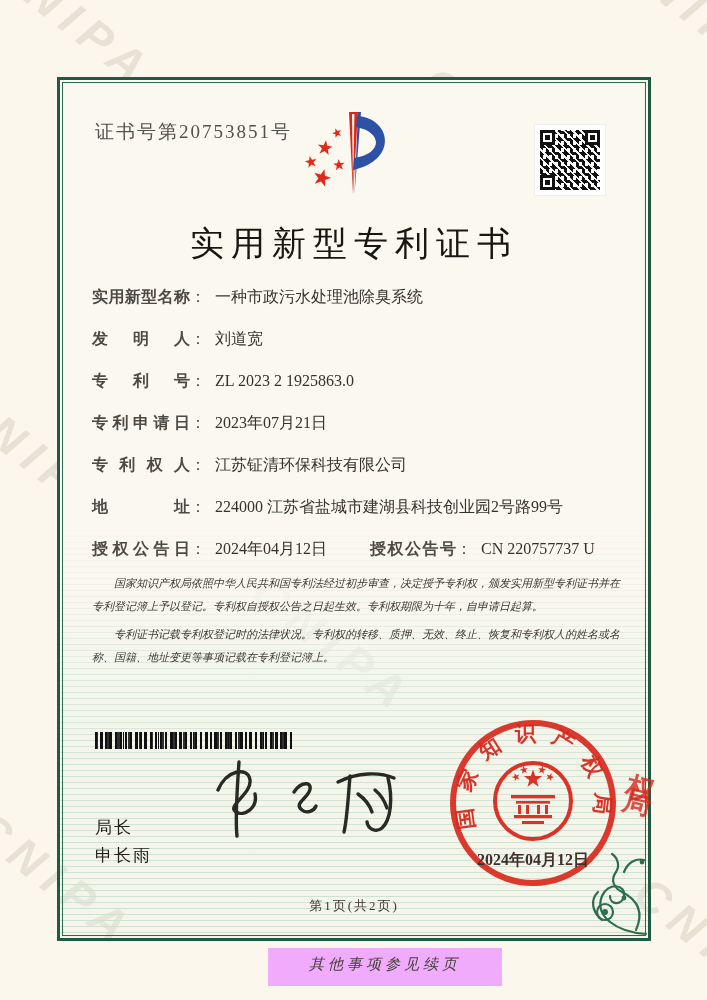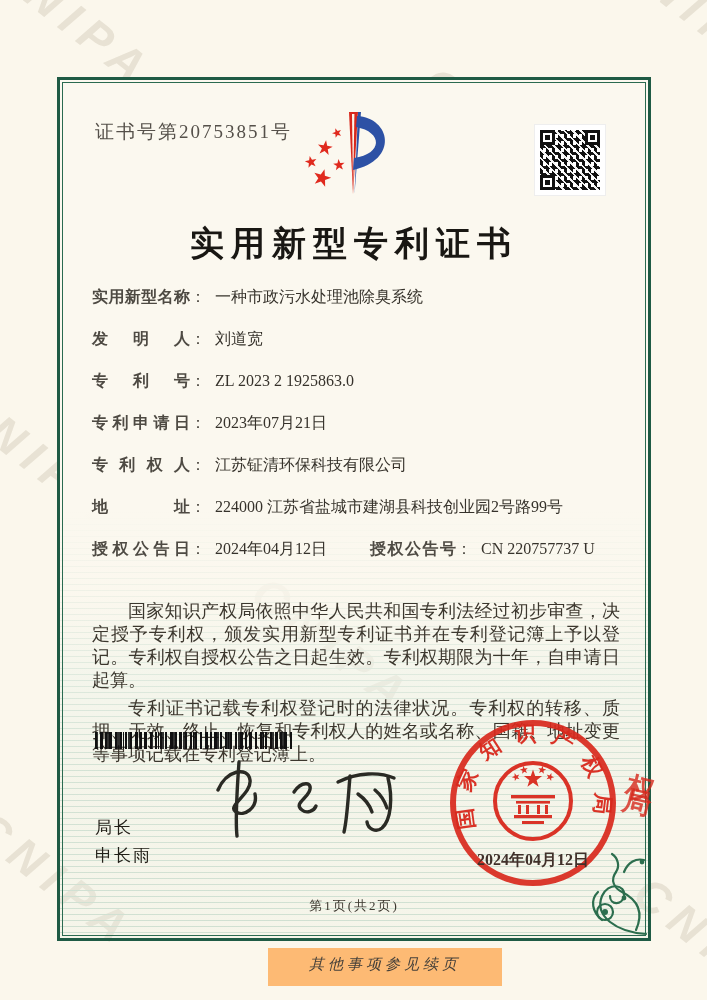--- a/index.html
+++ b/index.html
@@ -46,40 +46,40 @@
     background:
       repeating-linear-gradient(45deg,transparent 0 4px,rgba(255,255,255,.95) 4px 6px),
       repeating-linear-gradient(90deg,#111 0 3px,transparent 3px 6px),
       repeating-linear-gradient(0deg,#151515 0 3px,transparent 3px 7px);
   }
   .finder{position:absolute;width:15px;height:15px;border:3px solid #111;background:#fff;box-sizing:border-box;}
   .finder::after{content:"";position:absolute;left:2px;top:2px;width:5px;height:5px;background:#111;}
   .f1{left:5px;top:5px}.f2{right:5px;top:5px}.f3{left:5px;bottom:5px}
   .title{
     position:absolute;left:57px;top:221px;width:594px;
-    text-align:center;font-size:34px;font-weight:bold;
+    text-align:center;font-size:34px;font-weight:normal;
     letter-spacing:7px;color:#191713;
   }
   
   .rows{position:absolute;left:92px;top:287px;width:530px;font-size:16px;}
   .row{height:42px;line-height:20px;white-space:nowrap;}
   .flabel{
     display:inline-block;width:98px;
     text-align:justify;text-align-last:justify;
     color:#4e4a43;vertical-align:top;font-weight:bold;
   }
   .colon{color:#4e4a43;margin-right:9px;}
   .fvalue{color:#36322b;}
   .grant2{margin-left:43px;}
   .grant2 .flabel{width:86px;}
   
   .paras{
     position:absolute;left:92px;top:572px;width:528px;
-    font-size:18px;line-height:23px;color:#3c372e;
-    text-align:justify;margin-top:28px;
+    font-size:11px;line-height:23px;color:#3c372e;
+    font-style:italic;text-align:justify;
   }
   .paras p{margin:0 0 5px 0;text-indent:2em;}
   
   .barcode{
     position:absolute;left:95px;top:732px;width:197px;height:17px;
     background:
       repeating-linear-gradient(90deg,#101010 0 2px,transparent 2px 5px),
       repeating-linear-gradient(90deg,#101010 0 1px,transparent 1px 7px),
       repeating-linear-gradient(90deg,rgba(16,16,16,.85) 0 3px,transparent 3px 11px);
   }
@@ -100,21 +100,21 @@
   }
   
   .ornament{position:absolute;left:572px;top:842px;}
   
   .page-info{
     position:absolute;left:57px;top:897px;width:594px;text-align:center;
     font-size:13px;color:#3c382f;letter-spacing:2px;
   }
   .footer-box{
     position:absolute;left:268px;top:948px;width:234px;height:38px;
-    background:#fdba74;
+    background:#f0abfc;
   }
   .footer-note{
     width:100%;text-align:center;margin-top:7px;
     font-size:15px;font-style:italic;color:#45403a;letter-spacing:4px;
   }
 </style>
 </head>
 <body>
 
 <div class="page">

